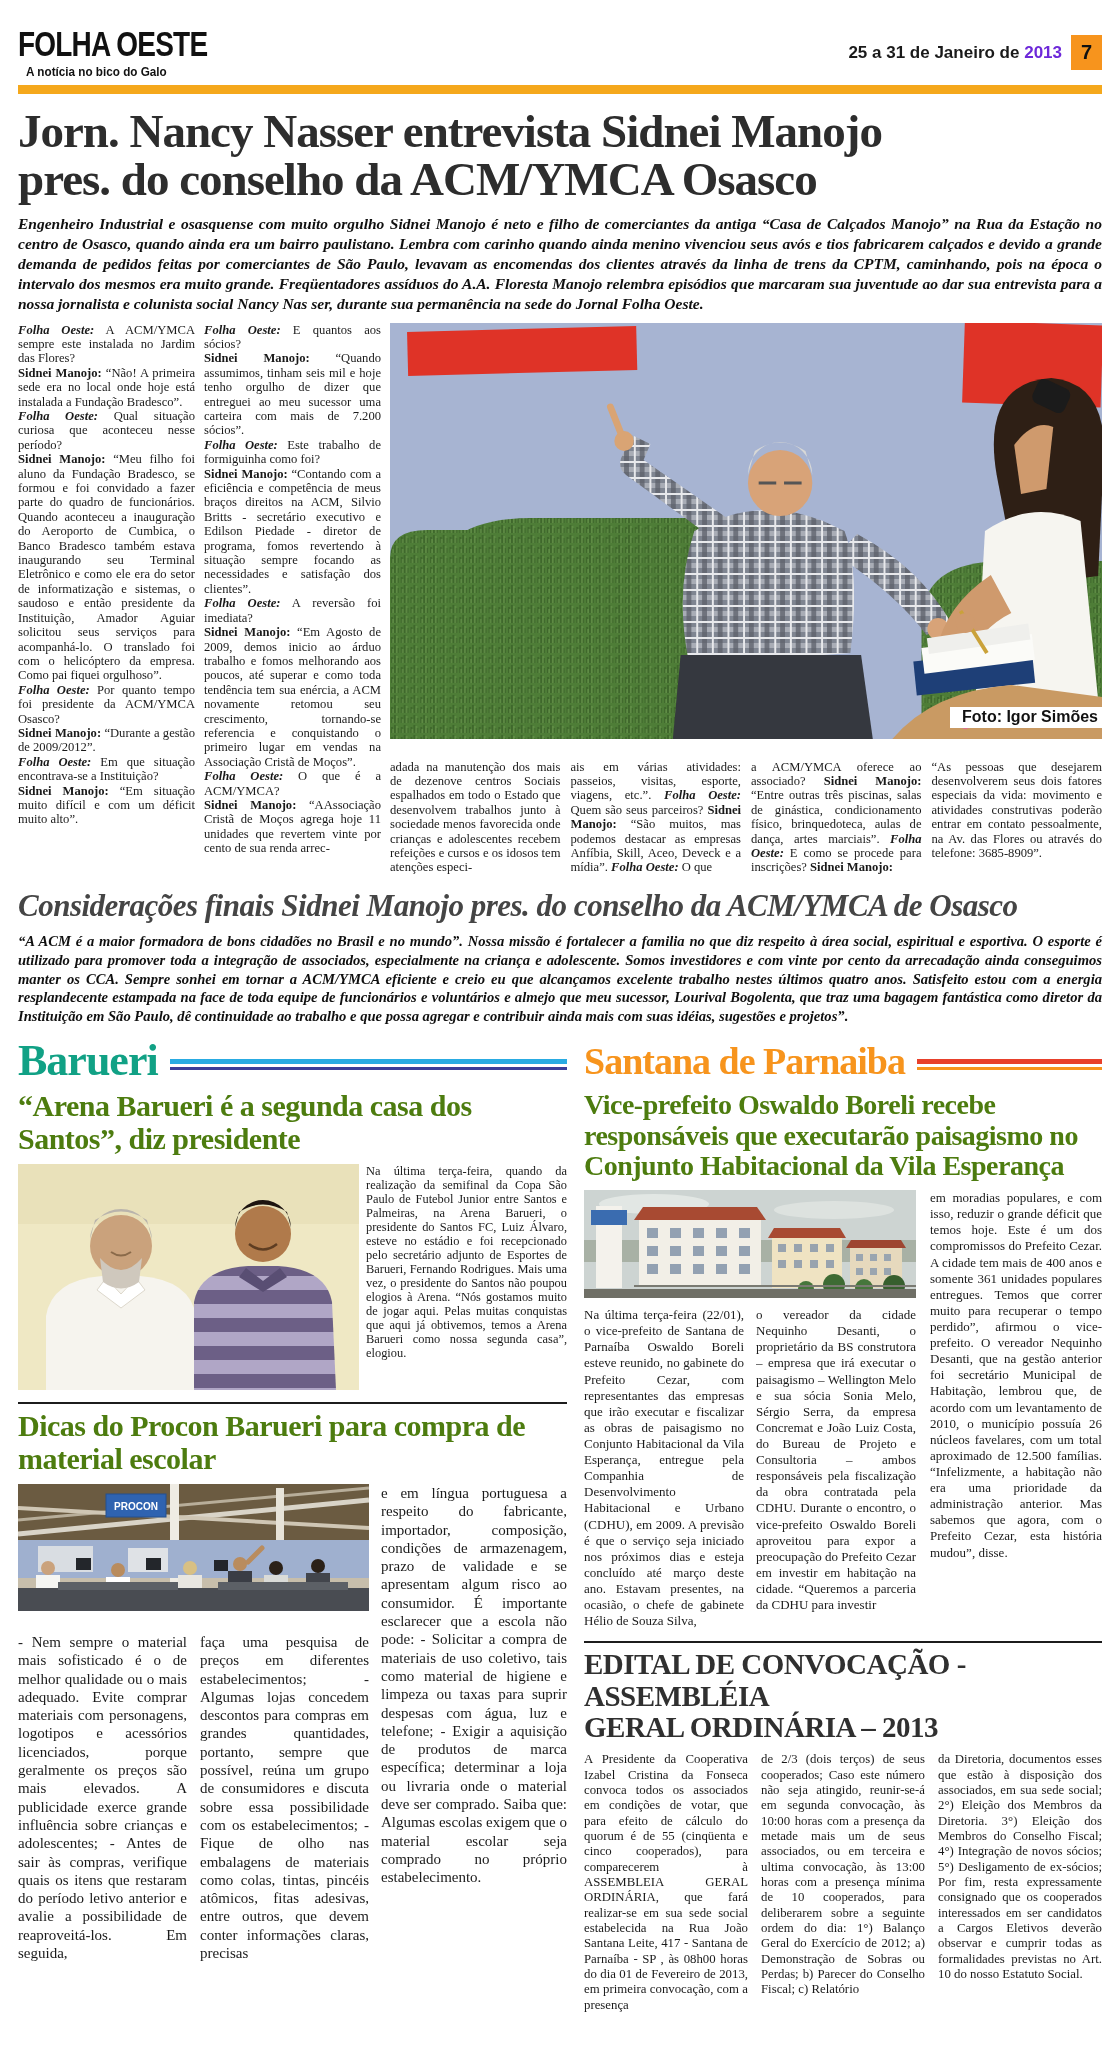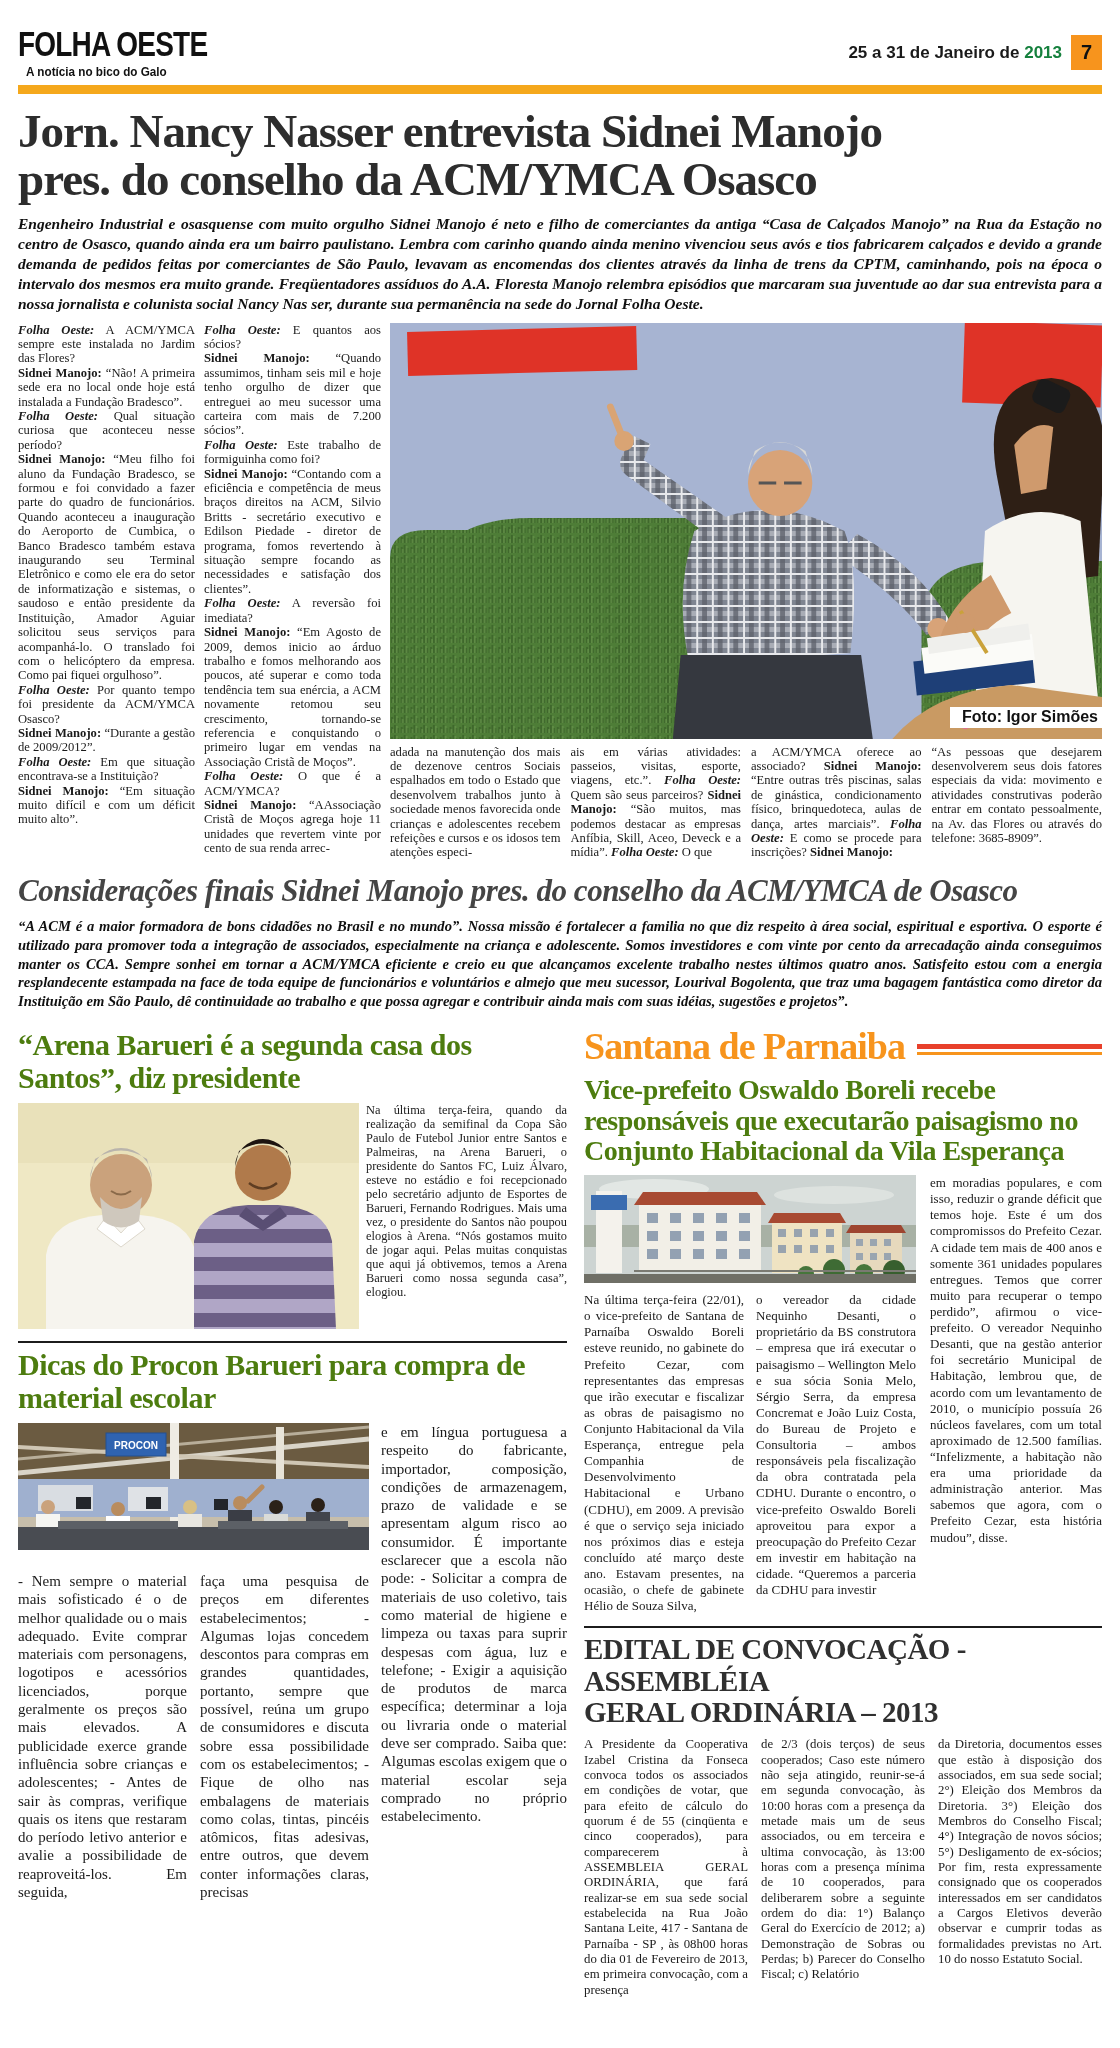--- a/index.html
+++ b/index.html
@@ -10,40 +10,40 @@
 
   
   .masthead { display:flex; justify-content:space-between; align-items:center; }
   .mast-left { }
   .paper-title { font-family:"Liberation Sans", sans-serif; font-weight:bold; font-size:35px;
                  line-height:1; letter-spacing:-1px; transform:scaleX(.8); transform-origin:left center; white-space:nowrap; color:#111; }
   .tagline { font-family:"Liberation Sans", sans-serif; font-weight:bold; font-size:13px;
              padding-left:9px; margin-top:3px; transform:scaleX(.9); transform-origin:left center; color:#111; }
   .mast-right { display:flex; align-items:center; gap:9px; }
   .issue-date { font-family:"Liberation Sans", sans-serif; font-weight:bold; font-size:17px; white-space:nowrap; }
-  .issue-date .year { color:#15803d; }
+  .issue-date .year { color:#6d28d9; }
   .page-box { width:31px; height:35px; background:#f7941d; display:flex; align-items:center; justify-content:center;
               font-family:"Liberation Sans", sans-serif; font-weight:bold; font-size:20px; color:#111; }
   .mast-rule { height:9px; background:#f5a81c; margin-top:6px; }
 
   
   .main-headline { font-size:47px; font-weight:bold; color:#2d2d2d; line-height:1.02;
                    letter-spacing:-1px; margin:14px 0 10px 0; }
   .deck { font-style:italic; font-weight:bold; font-size:15.5px; line-height:1.3; text-align:justify; color:#101010; }
 
   
   .interview { display:grid; grid-template-columns:177px 177px 1fr; column-gap:9px; margin-top:8px; }
   .newscol { font-size:12.6px; line-height:1.145; text-align:justify; overflow:hidden; }
   .seg-q { font-weight:bold; font-style:italic; }
   .seg-a { font-weight:bold; }
   .photo-wrap { position:relative; }
   .interview-photo { width:100%; height:416px; display:block; }
   .photo-caption { position:absolute; right:0; top:384px; background:#fff; padding:2px 4px 3px 12px;
                    font-family:"Liberation Sans", sans-serif; font-weight:bold; font-size:16px; line-height:1; color:#111; }
-  .subcols { display:grid; grid-template-columns:repeat(4,1fr); column-gap:10px; margin-top:6px; height:118px; overflow:hidden; }
+  .subcols { display:grid; grid-template-columns:repeat(4,1fr); column-gap:10px; margin-top:21px; height:118px; overflow:hidden; }
 
   
   .consider-head { font-size:31px; font-weight:bold; font-style:italic; color:#454545; letter-spacing:-0.5px;
                    margin:10px 0 8px 0; white-space:nowrap; overflow:hidden; }
   .consider-quote { font-style:italic; font-weight:bold; font-size:14.6px; line-height:1.3; text-align:justify; color:#101010; }
 
   
   .bottom { display:grid; grid-template-columns:549px 1fr; column-gap:17px; margin-top:12px; }
   .section-head { display:flex; align-items:center; gap:12px; height:46px; }
   .section-label { font-weight:bold; font-size:44px; line-height:1; white-space:nowrap; letter-spacing:-1px; }
@@ -190,20 +190,27 @@
       </div>
     </div>
   </div>
 
   <h2 class="consider-head">Considerações finais Sidnei Manojo pres. do conselho da ACM/YMCA de Osasco</h2>
   <p class="consider-quote">“A ACM é a maior formadora de bons cidadões no Brasil e no mundo”. Nossa missão é fortalecer a familia no que diz respeito à área social, espiritual e esportiva. O esporte é utilizado para promover toda a integração de associados, especialmente na criança e adolescente. Somos investidores e com vinte por cento da arrecadação ainda conseguimos manter os CCA. Sempre sonhei em tornar a ACM/YMCA eficiente e creio eu que alcançamos excelente trabalho nestes últimos quatro anos. Satisfeito estou com a energia resplandecente estampada na face de toda equipe de funcionários e voluntários e almejo que meu sucessor, Lourival Bogolenta, que traz uma bagagem fantástica como diretor da Instituição em São Paulo, dê continuidade ao trabalho e que possa agregar e contribuir ainda mais com suas idéias, sugestões e projetos”.</p>
 
   <div class="bottom">
 
     <div>
+      <div class="section-head">
+        <span class="section-label barueri-label">Barueri</span>
+        <span class="rules">
+            <span class="rule1 barueri-r1"></span>
+            <span class="rule2 barueri-r2"></span>
+          </span>
+      </div>
       <h3 class="story-head barueri-head">“Arena Barueri é a segunda casa dos Santos”, diz presidente</h3>
       <div class="barueri-body">
         <svg class="barueri-photo" viewBox="0 0 341 226" preserveAspectRatio="none" xmlns="http://www.w3.org/2000/svg">
           <defs>
             <pattern id="polo" width="20" height="28" patternUnits="userSpaceOnUse">
               <rect width="20" height="28" fill="#b0a6c6"></rect>
               <rect y="14" width="20" height="14" fill="#6c5f86"></rect>
             </pattern>
           </defs>
           <rect width="341" height="226" fill="#efe8c4"></rect>

